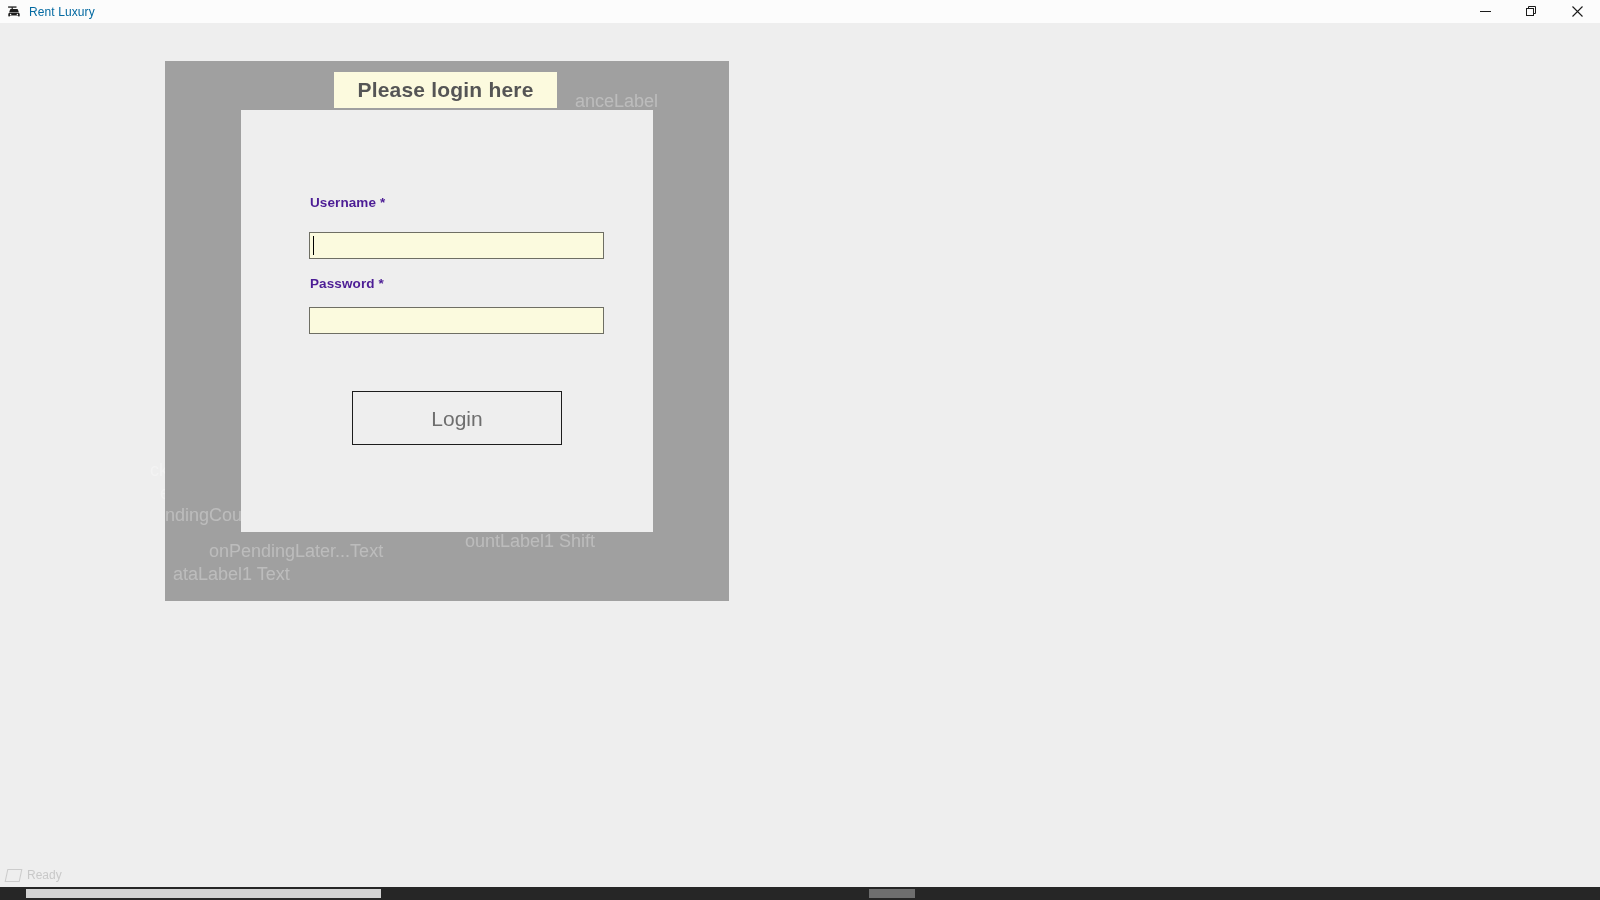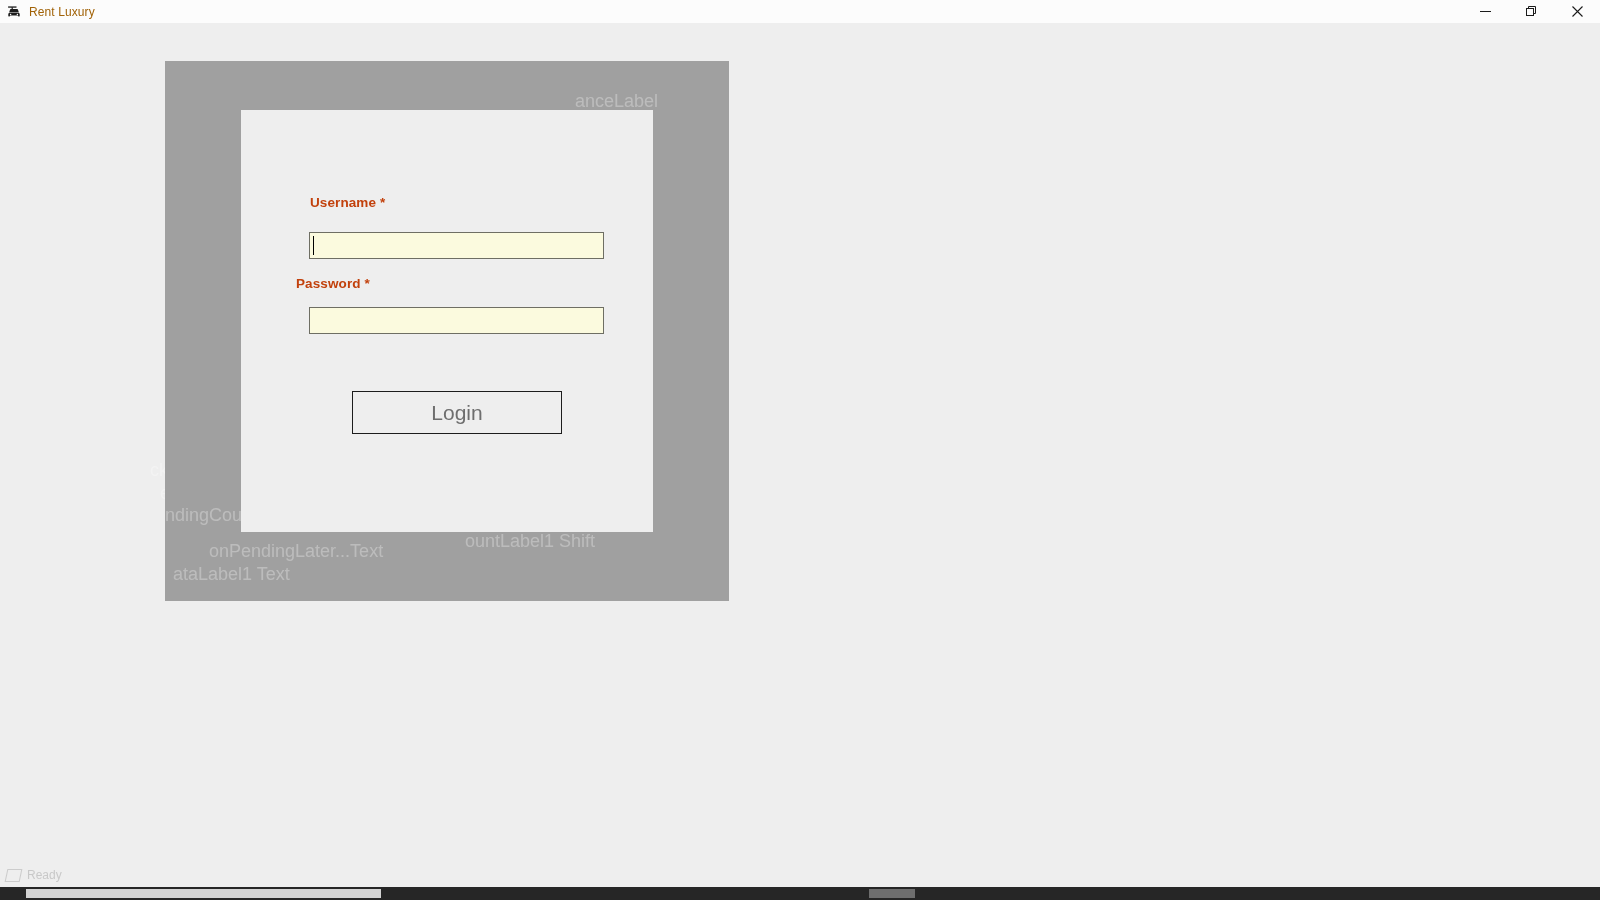--- a/index.html
+++ b/index.html
@@ -41,21 +41,21 @@
 
   #app-icon {
     width: 16px;
     height: 16px;
     display: block;
     flex: 0 0 auto;
   }
 
   #app-title {
     font-size: 12px;
-    color: #a16207;
+    color: #0369a1;
     line-height: 16px;
     white-space: nowrap;
     letter-spacing: 0.1px;
   }
 
   #window-controls {
     position: absolute;
     right: 0; top: 0;
     height: 23px;
     display: flex;
@@ -134,21 +134,21 @@
     top: 87px;       
     width: 412px;
     height: 422px;
     background: #eeeeee;
   }
 
   .field-label {
     position: absolute;
     font-size: 13.5px;
     font-weight: bold;
-    color: #c2410c;
+    color: #4c1d95;
     white-space: nowrap;
     letter-spacing: 0.1px;
   }
 
   .text-input {
     position: absolute;
     background: #fbfade;
     border: 1px solid #6e6e63;
     box-sizing: border-box;
     font-family: "Liberation Sans", sans-serif;
@@ -157,21 +157,21 @@
     padding: 0 4px;
     outline: none;
   }
 
   #username-label { left: 69px; top: 85px; }   
   #username-input {
     left: 68px; top: 122px;
     width: 295px; height: 27px;
   }
 
-  #password-label { left: 55px; top: 166px; }
+  #password-label { left: 69px; top: 166px; }
   #password-input {
     left: 68px; top: 197px;
     width: 295px; height: 27px;
   }
 
   
   #username-caret {
     position: absolute;
     left: 72px;
     top: 126px;
@@ -183,21 +183,21 @@
   @keyframes blink {
     0%, 49% { opacity: 1; }
     50%, 100% { opacity: 1; }
   }
 
   #login-button {
     position: absolute;
     left: 111px;     
     top: 281px;      
     width: 210px;
-    height: 43px;
+    height: 54px;
     background: #eeeeee;
     border: 1px solid #1c1c1c;
     box-sizing: border-box;
     font-family: "Liberation Sans", sans-serif;
     font-size: 21px;
     color: #6e6e6e;
     cursor: default;
     padding: 0;
     line-height: 41px;
   }
@@ -296,20 +296,23 @@
     <div class="ghost" style="left:160px; top:460px;">e Ctrl+Shift+E</div>
 
     <div id="login-panel">
       <div class="ghost" style="left:25px; top:480px;margin-left:19px;">onPendingLater...Text</div>
       <div class="ghost" style="left:8px; top:503px;">ataLabel1   Text</div>
       <div class="ghost" style="left:0px; top:444px;">ndingCountLabel1  Text</div>
       <div class="ghost" style="left:300px; top:470px;">ountLabel1   Shift</div>
       <div class="ghost" style="left:410px; top:30px;">anceLabel</div>
     </div>
 
+    <div id="login-banner">
+      <span id="login-banner-text">Please login here</span>
+    </div>
 
     <div id="login-card">
 
       <label class="field-label" id="username-label">Username *</label>
       <input class="text-input" id="username-input" type="text" value="" style="">
       <div id="username-caret"></div>
 
       <label class="field-label" id="password-label">Password *</label>
       <input class="text-input" id="password-input" type="password" value="" style="">
 

